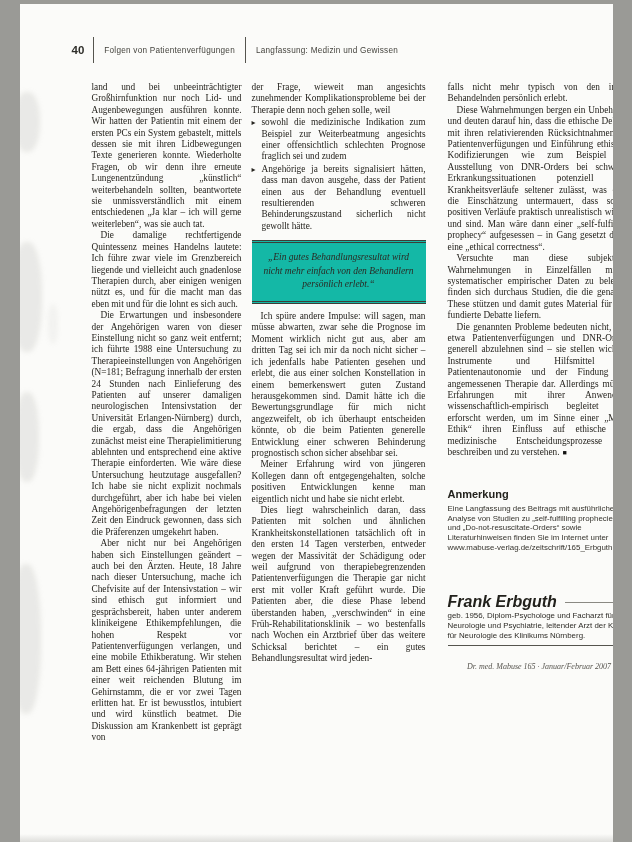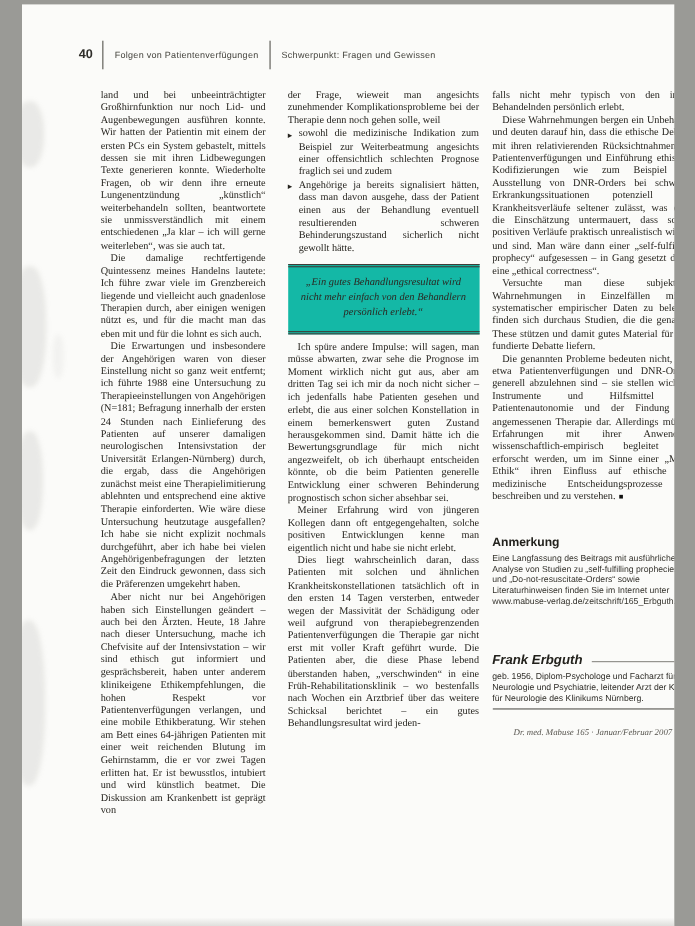--- a/index.html
+++ b/index.html
@@ -22,21 +22,21 @@
   
   .header { position:absolute; left:52px; top:33px; display:flex; align-items:center; height:26px;
     font-family:"Liberation Sans", sans-serif; color:#45443e; }
   .page-num { font-size:11.5px; font-weight:bold; color:#2f2e2a; padding-right:9px; }
   .vsep { width:1px; height:26px; background:#55544e; }
   .header-label { font-size:8.2px; letter-spacing:.25px; padding:0 10px; white-space:nowrap; }
 
   
   .col { position:absolute; top:78px; font-size:9.3px; line-height:11.4px; text-align:justify; }
   .col1 { left:72px;  width:150px; }
-  .col2 { left:242px; width:174px; }
+  .col2 { left:232px; width:174px; }
   .col3 { left:428px; width:183px; }
   .col p { margin:0; }
   .col p.indent { text-indent:9px; }
 
   .subhead { margin:9px 0 2px; font-family:"Liberation Sans", sans-serif;
     font-weight:bold; font-size:9.4px; line-height:11.3px; text-align:left; color:#15140f; }
 
   .bullet-item { position:relative; padding-left:10px; margin-top:1px; }
   .bullet-marker { position:absolute; left:0; top:0; font-size:8px; color:#26241f; }
 
@@ -45,21 +45,21 @@
     font-style:italic; font-size:9.5px; line-height:13.6px; text-align:center; color:#2b2923; }
 
   .end-mark { font-size:7px; letter-spacing:0; margin-left:3px; color:#111; font-style:normal; }
 
   .annotation { margin-top:30px; font-family:"Liberation Sans", sans-serif; text-align:left; }
   .annotation-heading { font-weight:bold; font-size:11px; color:#23221d; margin-bottom:3px; }
   .annotation-text { font-size:7.9px; line-height:9.7px; color:#35332d; }
 
   .author { margin-top:44px; font-family:"Liberation Sans", sans-serif; text-align:left; }
   .author-name-row { display:flex; align-items:center; }
-  .author-name { font-style:italic; font-weight:bold; font-size:12px; color:#22211c; white-space:nowrap; }
+  .author-name { font-style:italic; font-weight:bold; font-size:16px; color:#22211c; white-space:nowrap; }
   .author-rule { flex:1; height:1px; background:#8a8983; margin-left:8px; }
   .author-bio { margin-top:3px; font-size:7.9px; line-height:9.9px; color:#2e2c27; }
   .author-underline { height:1px; background:#55544e; margin-top:5px; }
 
   .footer-line { margin-top:15px; font-family:"Liberation Serif", serif; font-style:italic;
     font-size:8px; color:#56544e; text-align:center; }
 </style>
 </head>
 <body>
 
@@ -70,21 +70,21 @@
   <div class="smudge s3"></div>
   <div class="smudge s4"></div>
   <div class="smudge s5"></div>
   <div class="bottom-shade"></div>
 
   <div class="header">
     <span class="page-num">40</span>
     <span class="vsep"></span>
     <span class="header-label">Folgen von Patientenverfügungen</span>
     <span class="vsep"></span>
-    <span class="header-label">Schwerpunkt: Fragen und Gewissen</span>
+    <span class="header-label">Langfassung: Medizin und Gewissen</span>
   </div>
 
   <div class="col col1">
     <p>land und bei unbeeinträchtigter Großhirnfunktion nur noch Lid- und Augenbewegungen ausführen konnte. Wir hatten der Patientin mit einem der ersten PCs ein System gebastelt, mittels dessen sie mit ihren Lidbewegungen Texte generieren konnte. Wiederholte Fragen, ob wir denn ihre erneute Lungenentzündung „künstlich“ weiterbehandeln sollten, beantwortete sie unmissverständlich mit einem entschiedenen „Ja klar – ich will gerne weiterleben“, was sie auch tat.</p>
     <p class="indent">Die damalige rechtfertigende Quintessenz meines Handelns lautete: Ich führe zwar viele im Grenzbereich liegende und vielleicht auch gnadenlose Therapien durch, aber einigen wenigen nützt es, und für die macht man das eben mit und für die lohnt es sich auch.</p>
     <p class="indent">Die Erwartungen und insbesondere der Angehörigen waren von dieser Einstellung nicht so ganz weit entfernt; ich führte 1988 eine Untersuchung zu Therapieeinstellungen von Angehörigen (N=181; Befragung innerhalb der ersten 24 Stunden nach Einlieferung des Patienten auf unserer damaligen neurologischen Intensivstation der Universität Erlangen-Nürnberg) durch, die ergab, dass die Angehörigen zunächst meist eine Therapielimitierung ablehnten und entsprechend eine aktive Therapie einforderten. Wie wäre diese Untersuchung heutzutage ausgefallen? Ich habe sie nicht explizit nochmals durchgeführt, aber ich habe bei vielen Angehörigenbefragungen der letzten Zeit den Eindruck gewonnen, dass sich die Präferenzen umgekehrt haben.</p>
     <p class="indent">Aber nicht nur bei Angehörigen haben sich Einstellungen geändert – auch bei den Ärzten. Heute, 18 Jahre nach dieser Untersuchung, mache ich Chefvisite auf der Intensivstation – wir sind ethisch gut informiert und gesprächsbereit, haben unter anderem klinikeigene Ethikempfehlungen, die hohen Respekt vor Patientenverfügungen verlangen, und eine mobile Ethikberatung. Wir stehen am Bett eines 64-jährigen Patienten mit einer weit reichenden Blutung im Gehirnstamm, die er vor zwei Tagen erlitten hat. Er ist bewusstlos, intubiert und wird künstlich beatmet. Die Diskussion am Krankenbett ist geprägt von</p>
   </div>
 
   <div class="col col2">

